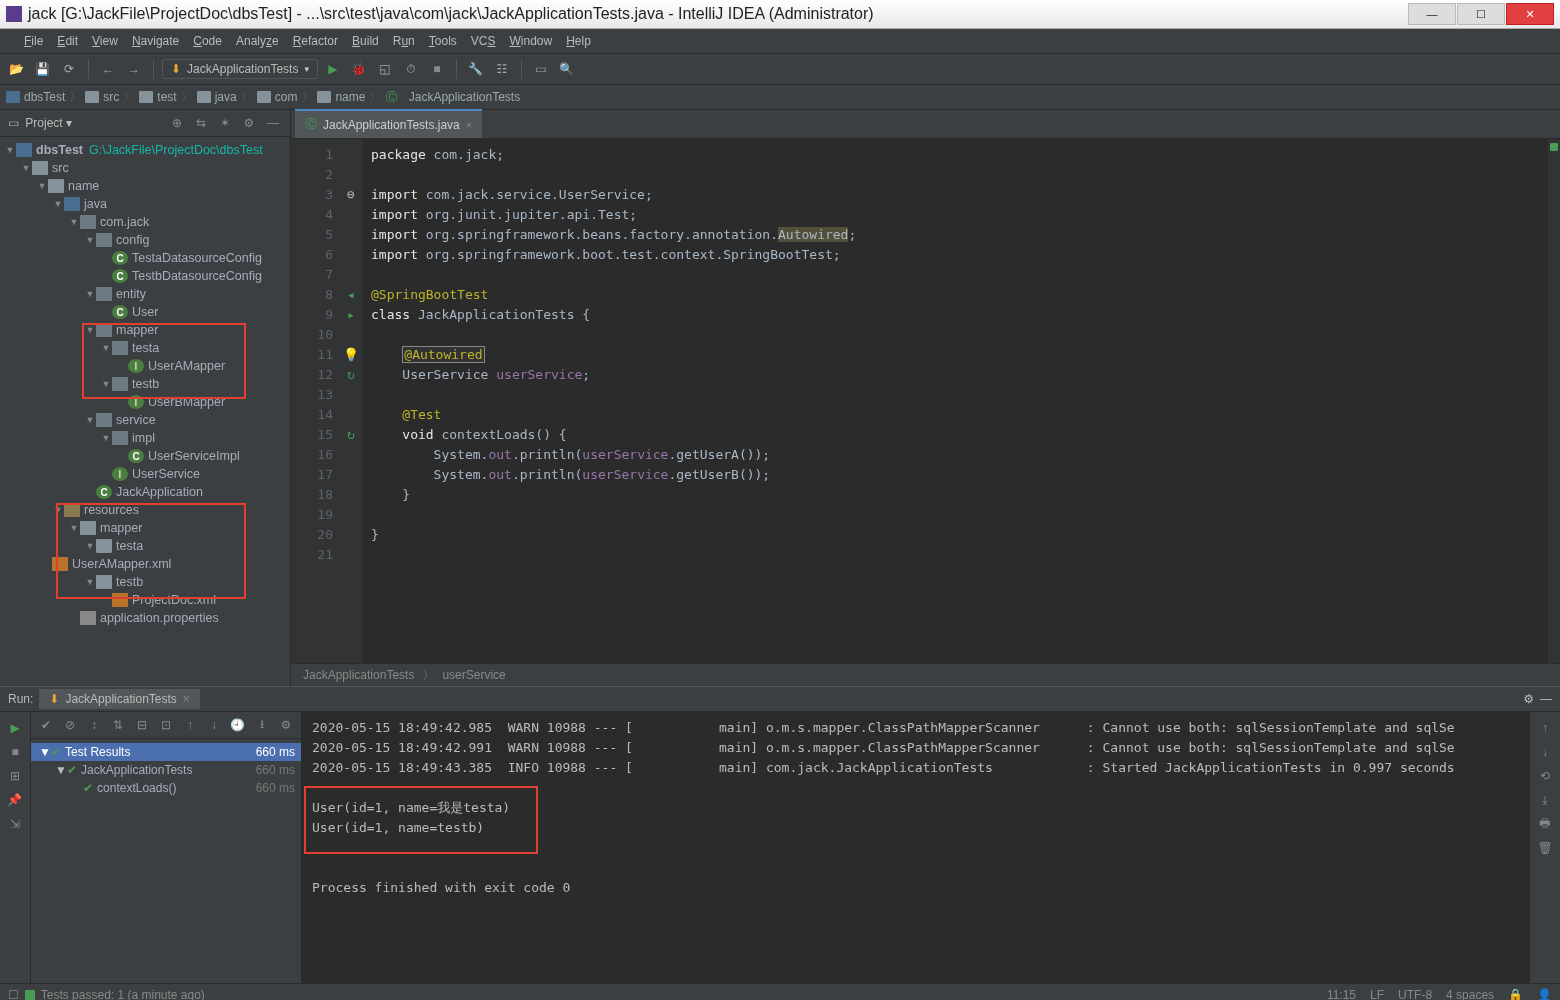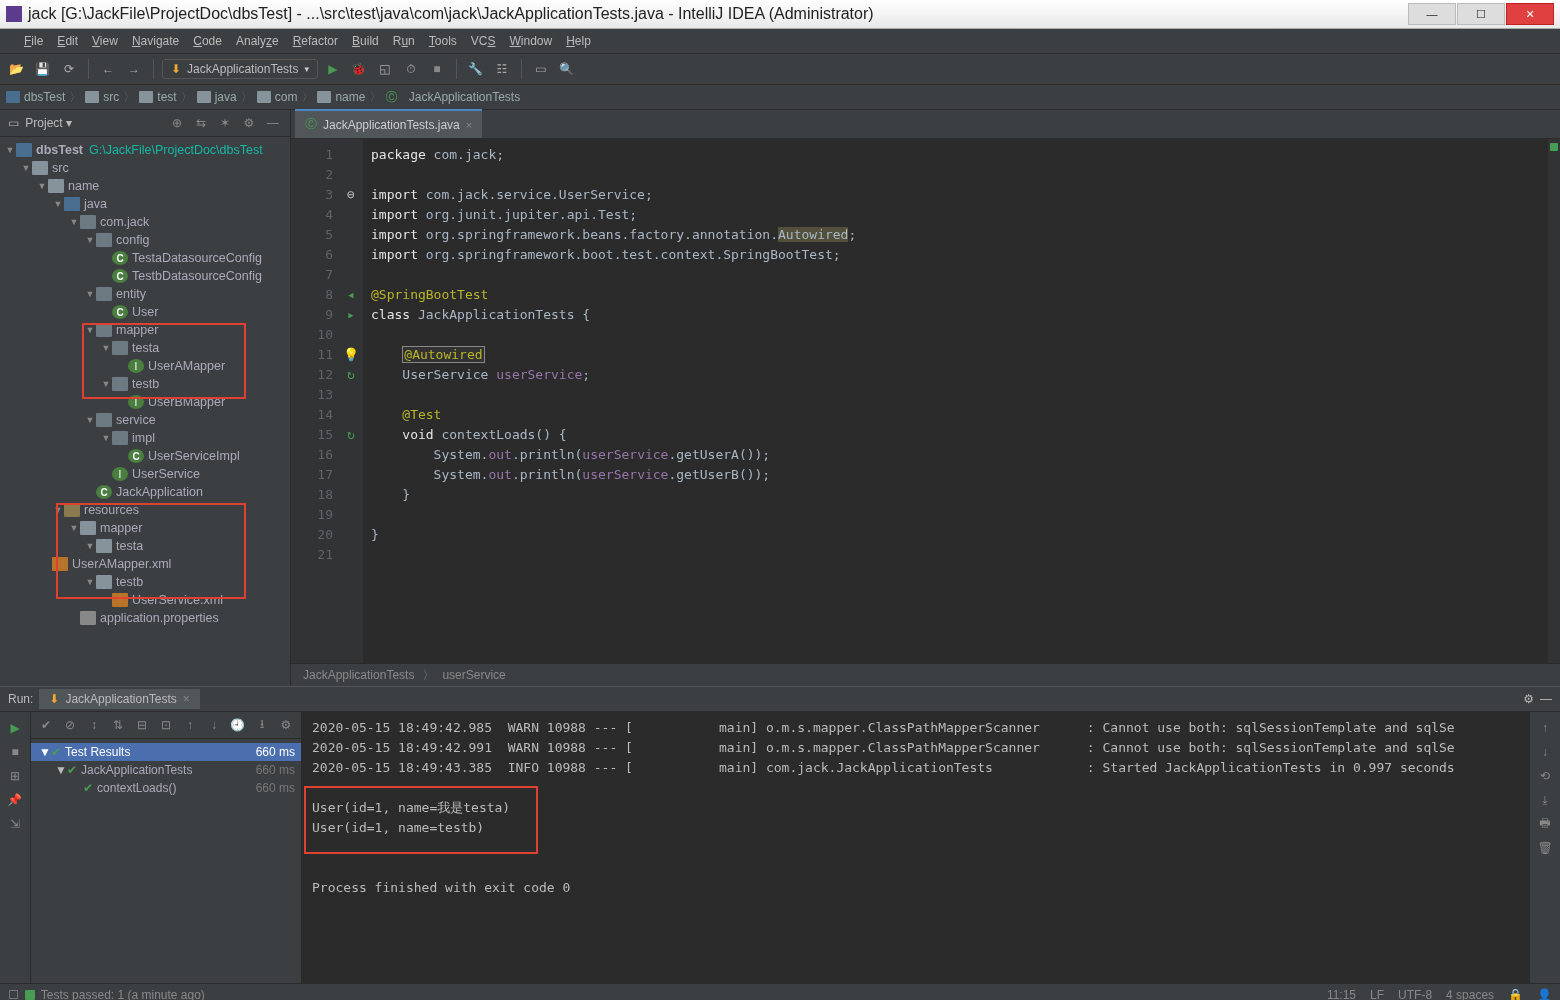--- a/index.html
+++ b/index.html
@@ -302,21 +302,21 @@
           <span class="ico xml"></span>
           <span class="lbl">UserAMapper.xml</span>
         </div>
       <div class="tnode" style="padding-left:84px">
           <span class="arr">▼</span>
           <span class="ico fold"></span>
           <span class="lbl">testb</span>
         </div>
       <div class="tnode" style="padding-left:112px">
           <span class="ico xml"></span>
-          <span class="lbl">UserService.xml</span>
+          <span class="lbl">ProjectDoc.xml</span>
         </div>
       <div class="tnode" style="padding-left:80px">
           <span class="ico prop"></span>
           <span class="lbl">application.properties</span>
         </div>
       <div class="hl1" style="left:82px;top:186px;width:160px;height:72px"></div>
       <div class="hl1" style="left:56px;top:366px;width:186px;height:92px"></div>
     </div>
   </div>
 

